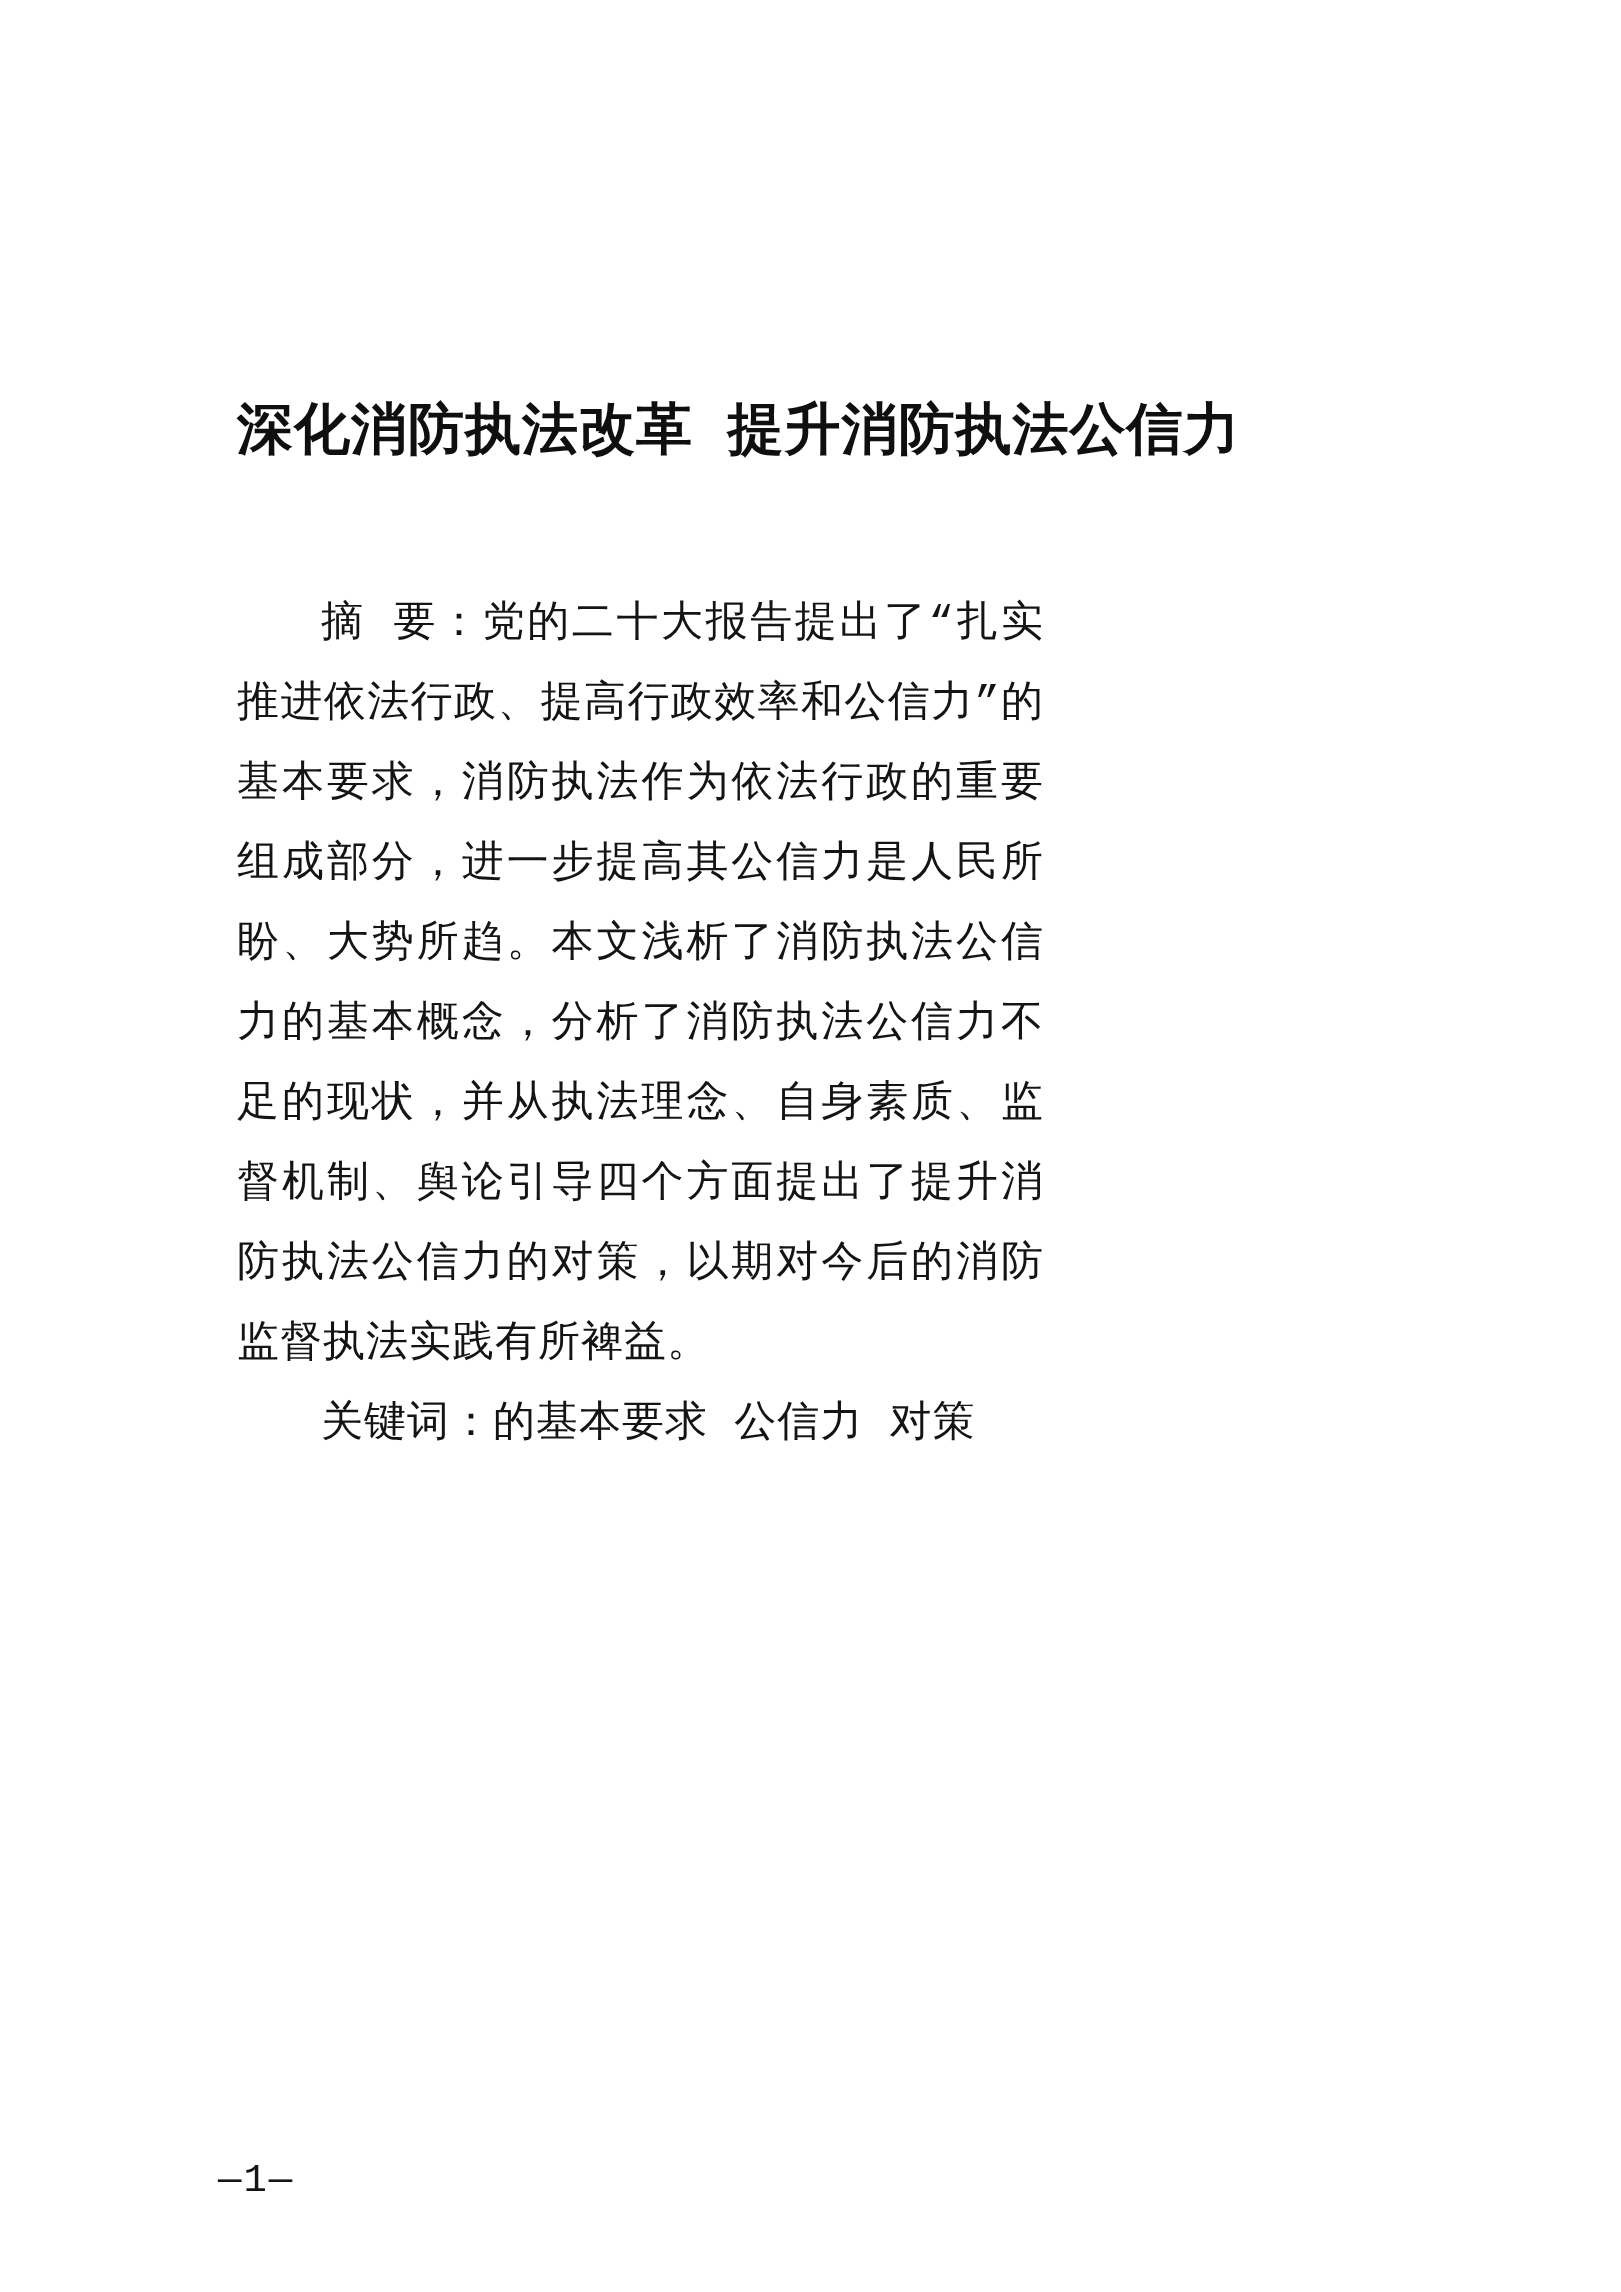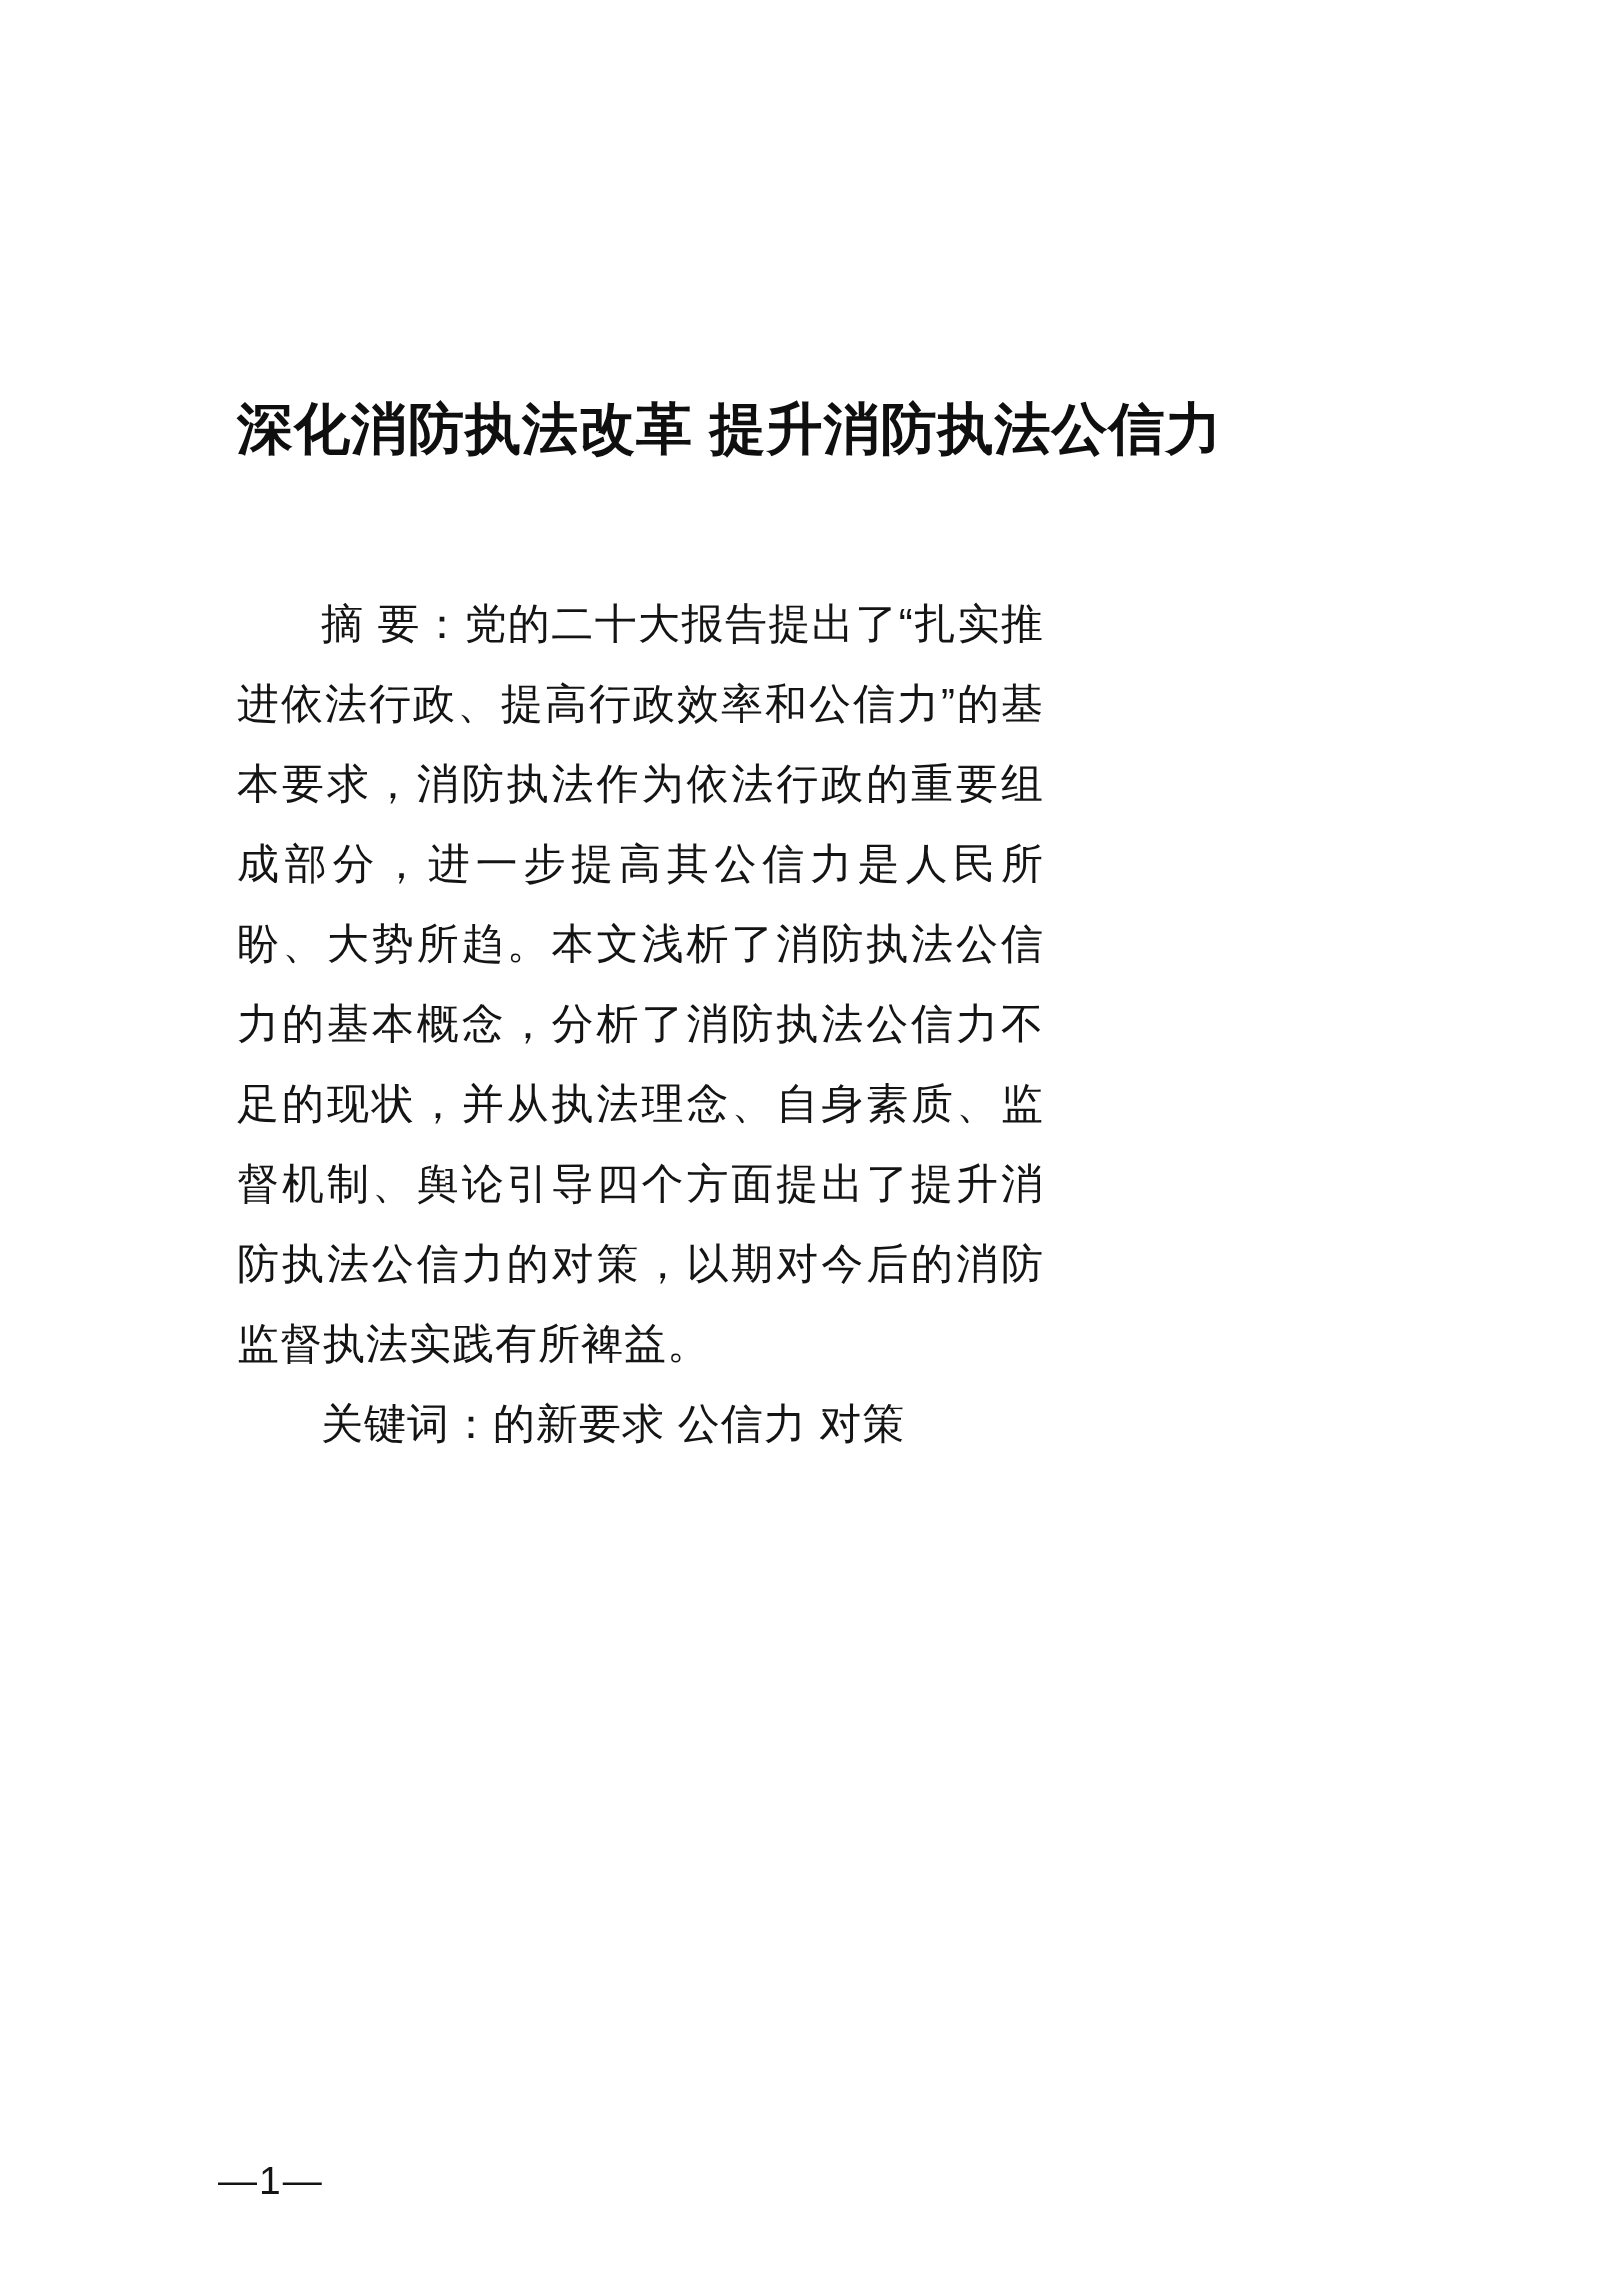--- a/index.html
+++ b/index.html
@@ -5,21 +5,21 @@
   html, body {
     margin: 0;
     padding: 0;
     background: #ffffff;
   }
   .page {
     position: relative;
     width: 1281px;
     height: 2293px;
     background: #ffffff;
-    font-family: Liberation Sans, sans-serif;
+    font-family: Liberation Mono, monospace;
     color: #141414;
     overflow: hidden;
   }
   .content {
     position: absolute;
     left: 237px;
     right: 237px;
     top: 392px;
   }
   .doc-title {
@@ -63,19 +63,19 @@
 </style>
 </head>
 <body>
 
 <div class="page">
   <div class="content">
     <h1 class="doc-title">深化消防执法改革 提升消防执法公信力</h1>
 
     <p class="para">摘 要：党的二十大报告提出了“扎实推进依法行政、提高行政效率和公信力”的基本要求，消防执法作为依法行政的重要组成部分，进一步提高其公信力是人民所盼、大势所趋。本文浅析了消防执法公信力的基本概念，分析了消防执法公信力不足的现状，并从执法理念、自身素质、监督机制、舆论引导四个方面提出了提升消防执法公信力的对策，以期对今后的消防监督执法实践有所裨益。</p>
 
-    <p class="keywords-line">关键词：的新要求 公信力 对策</p>
+    <p class="keywords-line">关键词：的基本要求 公信力 对策</p>
 
   </div>
 
   <div class="page-number">—1—</div>
 </div>
 
 
 </body></html>

